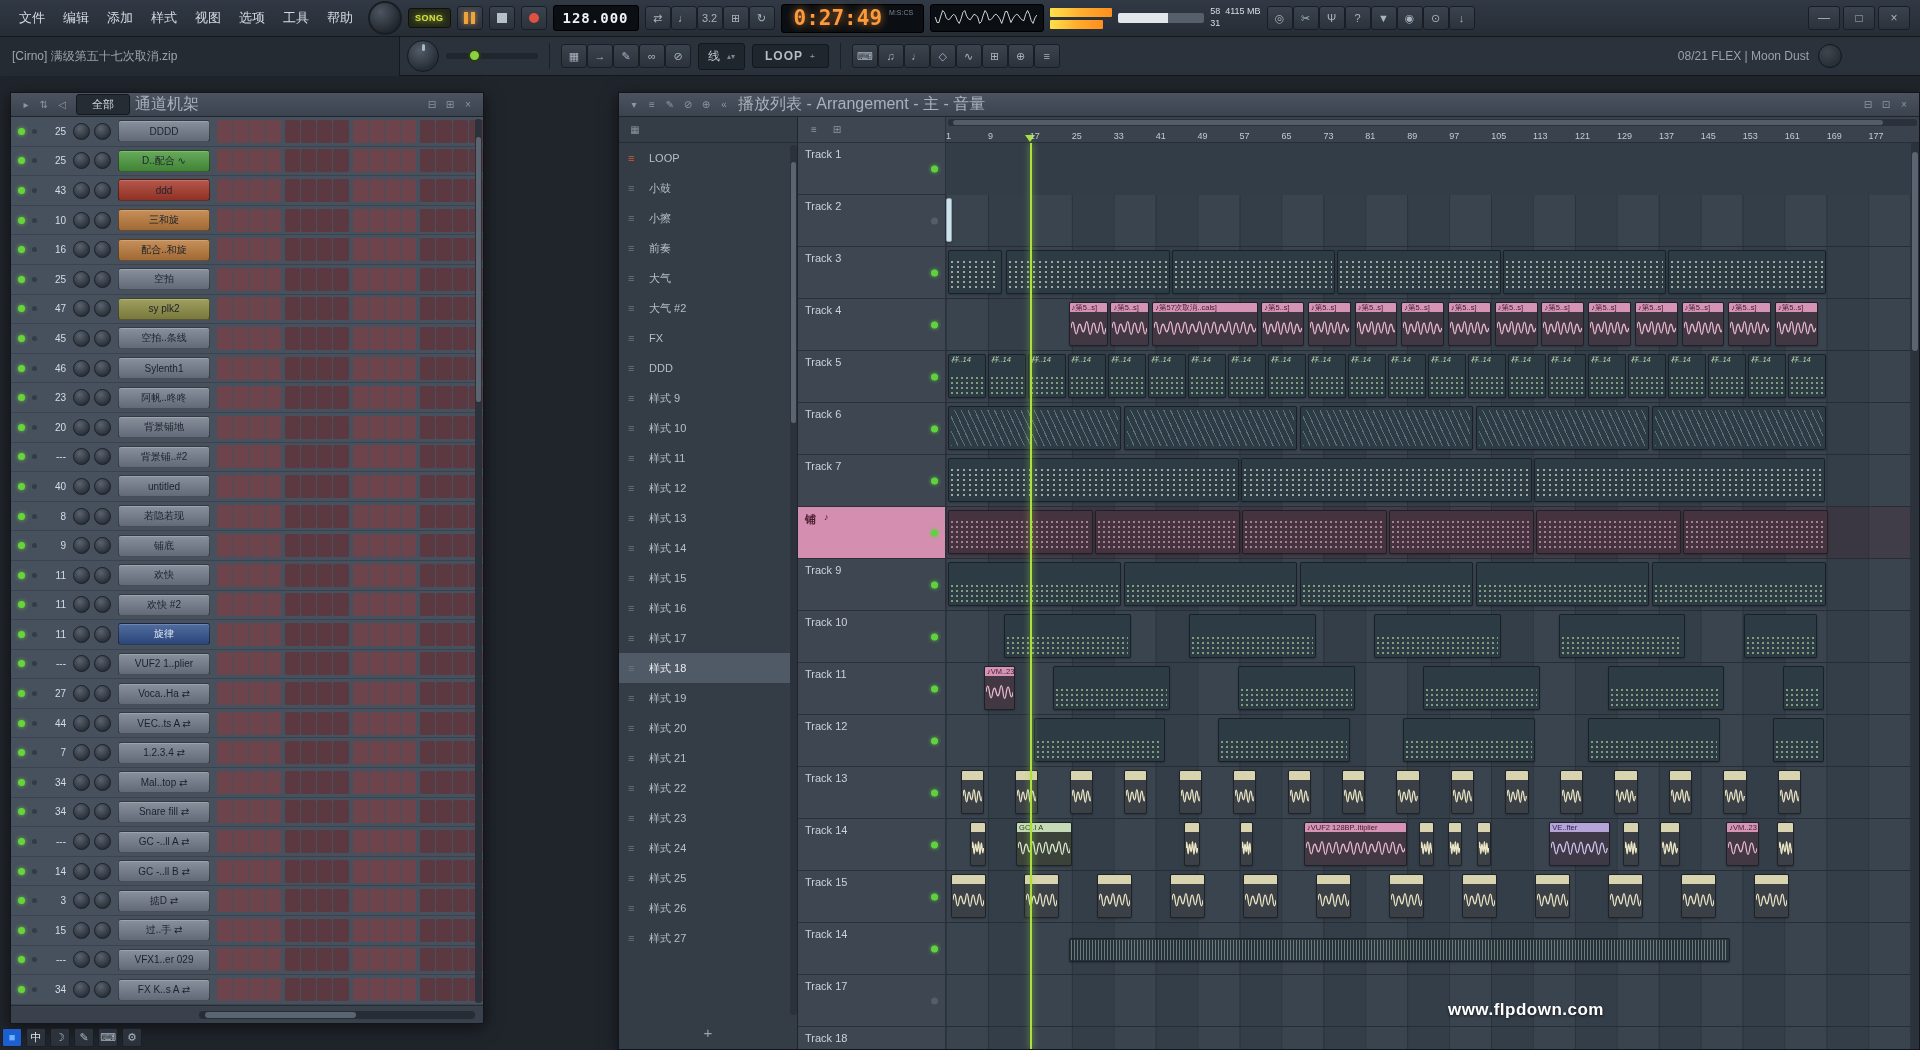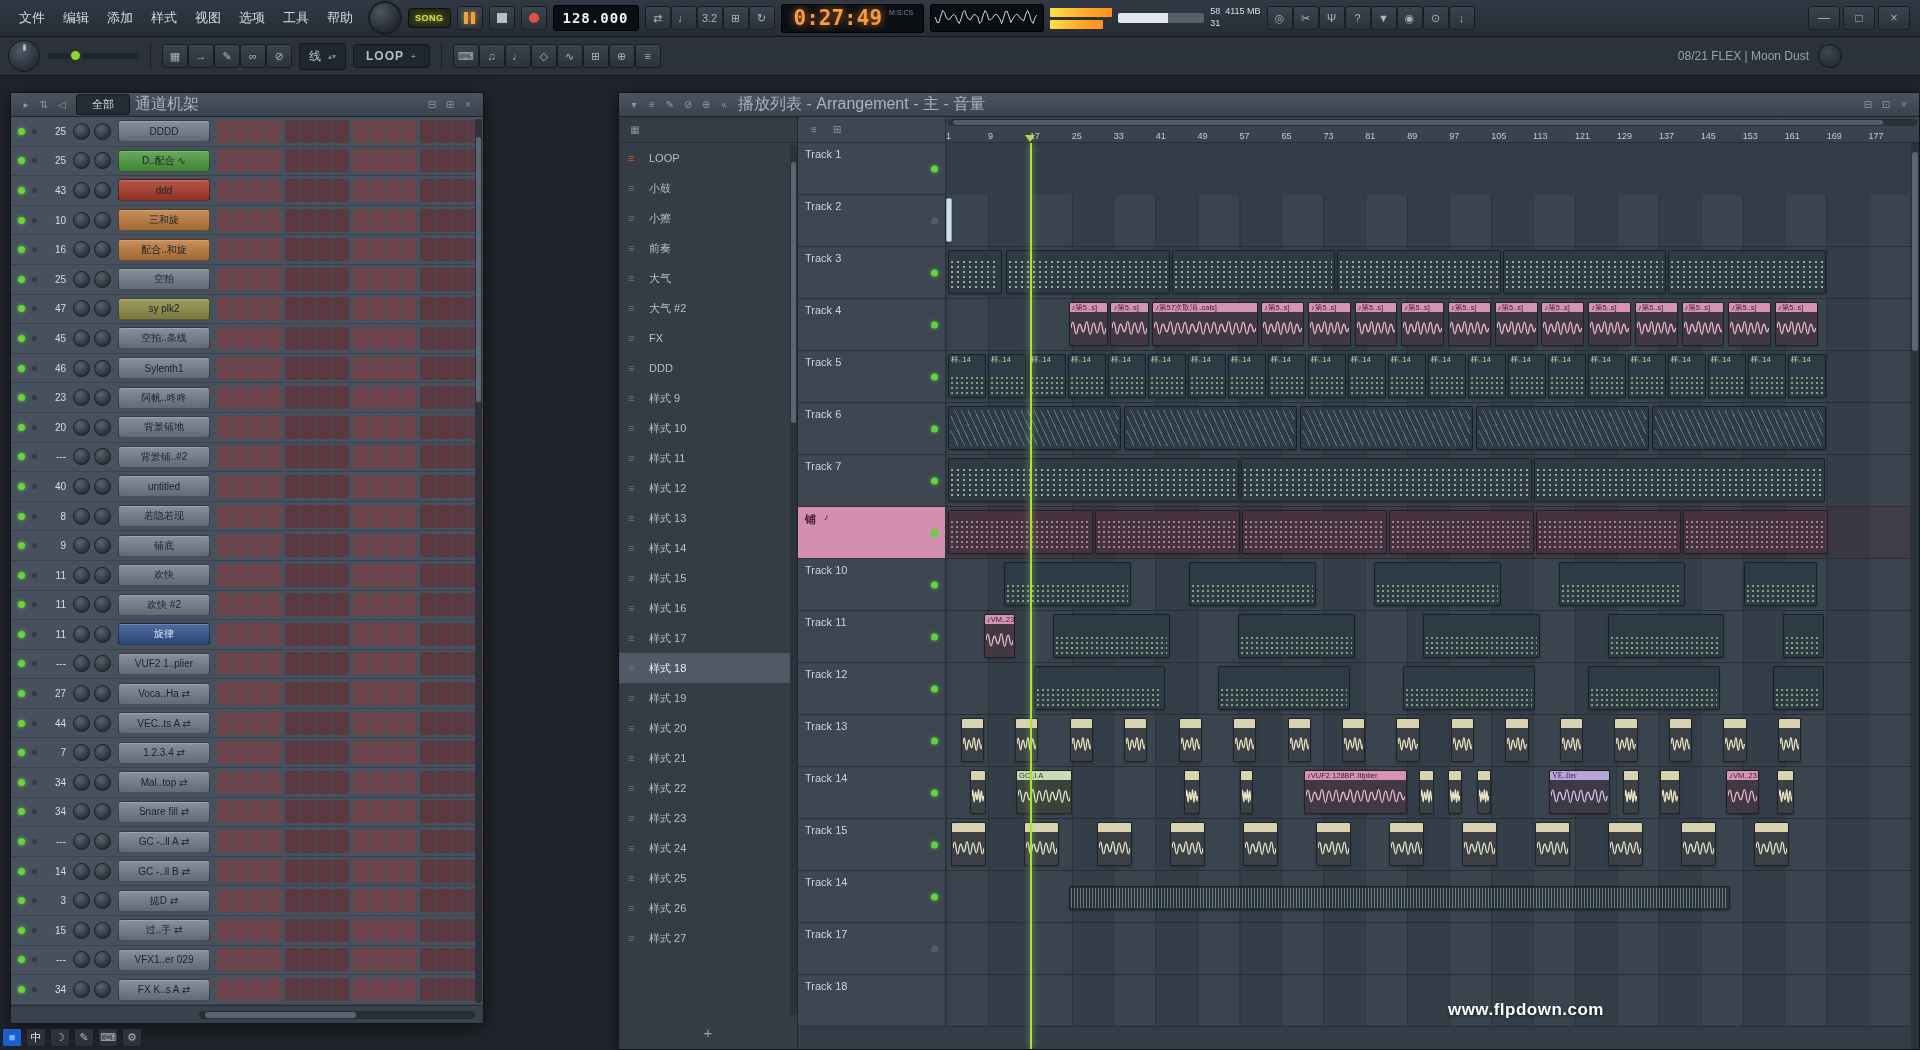--- a/index.html
+++ b/index.html
@@ -106,21 +106,21 @@
     background-size:8.62% 100%,4.31% 100%;}
   .track-row.pink .t-lane{background-color:#3a3742;}
   .playhead{position:absolute;top:26px;bottom:0;width:2px;background:#a9e23c;box-shadow:0 0 6px rgba(169,226,60,.8);z-index:6;}
 
   
   .clip{position:absolute;top:3px;bottom:4px;border-radius:2px;border:1px solid rgba(8,12,16,.55);overflow:hidden;box-sizing:border-box;box-shadow:0 1px 2px rgba(0,0,0,.25);z-index:2;}
   .clip-label{position:absolute;top:0;left:0;right:0;height:9px;font-size:7.5px;line-height:9px;padding:0 2px;white-space:nowrap;overflow:hidden;z-index:2;}
   .auto{background:rgba(64,116,120,.30);border-color:#2c4f53;}
   .autosvg{position:absolute;left:0;right:0;top:9px;width:100%;height:calc(100% - 10px);}
   .auto .clip-label{color:#97dad6;font-size:8px;background:linear-gradient(rgba(70,125,128,.55),rgba(70,125,128,0));}
-  .pat,.patg,.diag{background:#2d3b45;}
+  .pat,.patg,.diag{background:#2d3b45;font-style:italic;}
   .pat::after{content:"";position:absolute;left:2px;right:2px;top:10px;bottom:3px;background-image:repeating-linear-gradient(180deg,rgba(45,59,69,0) 0 2px,#2d3b45 2px 5px),repeating-linear-gradient(90deg,rgba(236,233,209,.62) 0 2px,transparent 2px 6px);}
   .patg::after{content:"";position:absolute;left:2px;right:2px;top:52%;bottom:3px;background-image:repeating-linear-gradient(180deg,rgba(45,59,69,0) 0 2px,#2d3b45 2px 5px),repeating-linear-gradient(90deg,rgba(186,222,160,.6) 0 2px,transparent 2px 5px);}
   .patg .clip-label{color:#bad7a7;}
   .patpink{background:#463340;}
   .patpink::after{content:"";position:absolute;left:2px;right:2px;top:10px;bottom:3px;background-image:repeating-linear-gradient(180deg,rgba(70,51,64,0) 0 2px,#463340 2px 5px),repeating-linear-gradient(90deg,rgba(235,175,205,.6) 0 2px,transparent 2px 5px);}
   .diag::after{content:"";position:absolute;inset:3px 2px;background-image:repeating-linear-gradient(65deg,rgba(200,220,232,.33) 0 1px,transparent 1px 6px);}
   .patthin{background:rgba(15,22,28,.35);top:15px;bottom:12px;border-color:rgba(8,12,16,.4);}
   .patthin::after{content:"";position:absolute;inset:1px;background-image:repeating-linear-gradient(90deg,rgba(196,226,204,.42) 0 1px,transparent 1px 3px);}
   .strip{background:#cfe2ec;border-color:#8fa5b3;}
   .audiopink{background:#413844;}  .audiopink .clip-label{background:#d594b5;color:#401a2c;}
@@ -206,20 +206,21 @@
         <div class="tbtn">↓</div>
       </div>
     <div class="winbtns">
         <div class="winbtn">—</div>
         <div class="winbtn">□</div>
         <div class="winbtn">×</div>
       </div>
   </div>
 
   <div class="toolbar2">
+    <div class="projtitle">[Cirno] 满级第五十七次取消.zip</div>
     <div class="knob2"></div>
     <div class="hslider">
         <i></i>
       </div>
     <div class="vsep"></div>
     <div class="menu-wrap">
         <div class="tbtn">▦</div>
         <div class="tbtn">→</div>
         <div class="tbtn">✎</div>
         <div class="tbtn">∞</div>
@@ -1466,20 +1467,33 @@
                 <div class="clip patpink" style="left: 0.2%; width: 14.9%;"></div>
                 <div class="clip patpink" style="left: 15.3%; width: 14.9%;"></div>
                 <div class="clip patpink" style="left: 30.4%; width: 14.9%;"></div>
                 <div class="clip patpink" style="left: 45.5%; width: 14.9%;"></div>
                 <div class="clip patpink" style="left: 60.6%; width: 14.9%;"></div>
                 <div class="clip patpink" style="left: 75.7%; width: 14.9%;"></div>
               </div>
             </div>
             <div class="track-row">
               <div class="t-head">
+                <div class="t-name">Track 9</div>
+                <div class="t-led"></div>
+              </div>
+              <div class="t-lane">
+                <div class="clip patg" style="left: 0.2%; width: 17.8%;"></div>
+                <div class="clip patg" style="left: 18.3%; width: 17.8%;"></div>
+                <div class="clip patg" style="left: 36.4%; width: 17.8%;"></div>
+                <div class="clip patg" style="left: 54.5%; width: 17.8%;"></div>
+                <div class="clip patg" style="left: 72.6%; width: 17.8%;"></div>
+              </div>
+            </div>
+            <div class="track-row">
+              <div class="t-head">
                 <div class="t-name">Track 10</div>
                 <div class="t-led"></div>
               </div>
               <div class="t-lane">
                 <div class="clip patg" style="left: 6%; width: 13%;"></div>
                 <div class="clip patg" style="left: 25%; width: 13%;"></div>
                 <div class="clip patg" style="left: 44%; width: 13%;"></div>
                 <div class="clip patg" style="left: 63%; width: 13%;"></div>
                 <div class="clip patg" style="left: 82%; width: 7.5%;"></div>
               </div>
@@ -1667,21 +1681,21 @@
                     <path d="M0,14 Q6.3,3 12.5,14 Q18.8,25 25.0,14 Q31.3,7 37.5,14 Q43.8,21 50.0,14 Q56.3,2 62.5,14 Q68.8,26 75.0,14 Q81.3,5 87.5,14 Q93.8,23 100.0,14" fill="none" stroke="#e9e4c4" stroke-width="1.3" vector-effect="non-scaling-stroke"></path>
                   </svg>
                   <div class="clip-label"></div>
                 </div>
                 <div class="clip audiocream" style="left: 54.6%; width: 1.4%;">
                   <svg class="wave" viewBox="0 0 100 28" preserveAspectRatio="none">
                     <path d="M0,14 Q6.3,3 12.5,14 Q18.8,25 25.0,14 Q31.3,7 37.5,14 Q43.8,21 50.0,14 Q56.3,2 62.5,14 Q68.8,26 75.0,14 Q81.3,5 87.5,14 Q93.8,23 100.0,14" fill="none" stroke="#e9e4c4" stroke-width="1.3" vector-effect="non-scaling-stroke"></path>
                   </svg>
                   <div class="clip-label"></div>
                 </div>
-                <div class="clip audiopurple" style="left: 62%; width: 6.2%; font-family: Liberation Serif, serif;">
+                <div class="clip audiopurple" style="left: 62%; width: 6.2%;">
                   <svg class="wave" viewBox="0 0 100 28" preserveAspectRatio="none">
                     <path d="M0,14 Q3.1,3 6.3,14 Q9.4,25 12.5,14 Q15.6,7 18.8,14 Q21.9,21 25.0,14 Q28.1,2 31.3,14 Q34.4,26 37.5,14 Q40.6,5 43.8,14 Q46.9,23 50.0,14 Q53.1,3 56.3,14 Q59.4,25 62.5,14 Q65.6,7 68.8,14 Q71.9,21 75.0,14 Q78.1,2 81.3,14 Q84.4,26 87.5,14 Q90.6,5 93.8,14 Q96.9,23 100.0,14" fill="none" stroke="#d2c4ee" stroke-width="1.3" vector-effect="non-scaling-stroke"></path>
                   </svg>
                   <div class="clip-label">VE..fter</div>
                 </div>
                 <div class="clip audiocream" style="left: 69.6%; width: 1.6%;">
                   <svg class="wave" viewBox="0 0 100 28" preserveAspectRatio="none">
                     <path d="M0,14 Q6.3,3 12.5,14 Q18.8,25 25.0,14 Q31.3,7 37.5,14 Q43.8,21 50.0,14 Q56.3,2 62.5,14 Q68.8,26 75.0,14 Q81.3,5 87.5,14 Q93.8,23 100.0,14" fill="none" stroke="#e9e4c4" stroke-width="1.3" vector-effect="non-scaling-stroke"></path>
                   </svg>
                   <div class="clip-label"></div>

